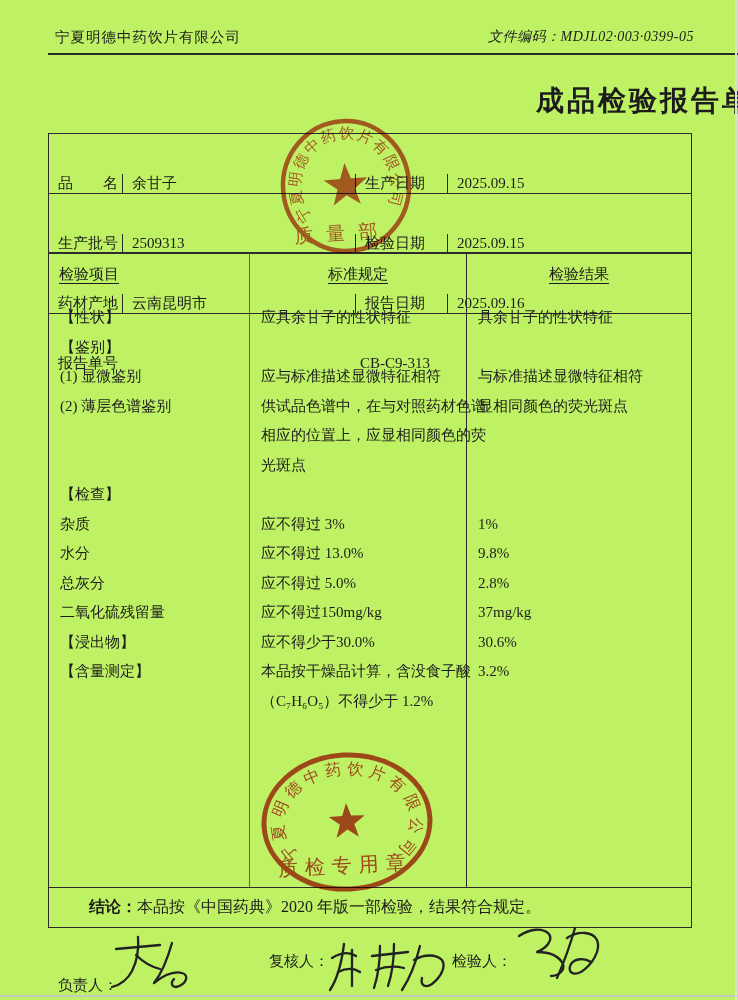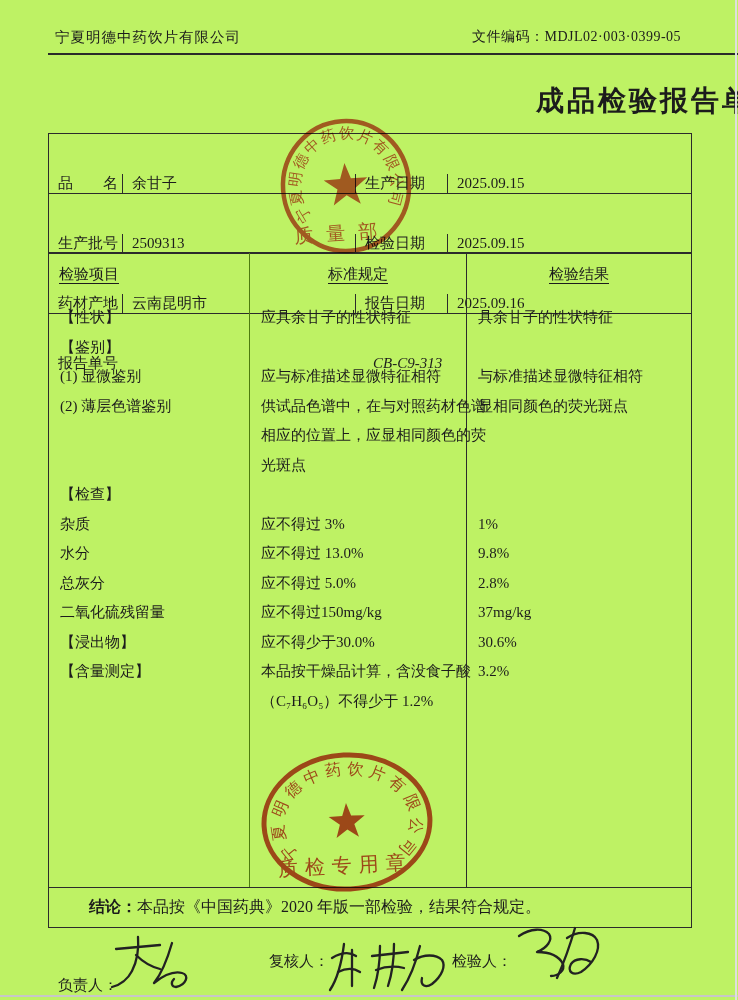--- a/index.html
+++ b/index.html
@@ -3,37 +3,37 @@
 <meta charset="utf-8">
 <style>
   html,body{margin:0;padding:0;background:#ffffff;}
   .page{
     position:relative;width:738px;height:1000px;background:#bef264;overflow:hidden;
     font-family:"Liberation Serif","DejaVu Serif",serif;color:#1c1c1c;
   }
   .abs{position:absolute;}
   
   .hdr-company{left:55px;top:28px;font-size:14.5px;letter-spacing:1px;}
-  .hdr-code{left:472px;top:28px;font-size:14px;white-space:nowrap;letter-spacing:.5px;}
+  .hdr-code{left:488px;top:28px;font-size:14px;white-space:nowrap;letter-spacing:.5px;font-style:italic;}
   .hdr-line{left:48px;top:53px;width:690px;height:2px;background:#2a2a2a;}
   
   .title{left:15px;top:82px;width:738px;text-align:right;font-size:28px;font-weight:700;letter-spacing:3px;}
   
   .infotable{left:48px;top:133px;width:644px;height:120px;border:1.5px solid #2b2b2b;box-sizing:border-box;
     display:grid;grid-template-rows:repeat(4,1fr);}
   .irow{display:flex;border-bottom:1px solid #2b2b2b;box-sizing:border-box;margin-top:40px;}
   .irow:last-child{border-bottom:none;}
   .ic{box-sizing:border-box;border-right:1px solid #2b2b2b;padding-left:9px;font-size:15px;
     display:flex;align-items:center;white-space:nowrap;overflow:visible;}
   .ica{width:74px;}
   .icb{width:233px;}
   .icc{width:92px;}
   .icd{flex:1;border-right:none;}
   .icfull{flex:1;border-right:none;position:relative;}
-  .icfull .rep-no{position:absolute;left:324px;top:0;height:100%;display:flex;align-items:center;font-style:italic;}
+  .icfull .rep-no{position:absolute;left:311px;top:0;height:100%;display:flex;align-items:center;}
   
   .maintable{left:48px;top:253px;width:644px;height:635px;border:1.5px solid #2b2b2b;border-top:none;
     box-sizing:border-box;display:flex;}
   .mcol{height:100%;box-sizing:border-box;}
   .mcol1{width:201px;border-right:1px solid #4d7c0f;}
   .mcol2{width:217px;border-right:1px solid #2b2b2b;}
   .mcol3{flex:1;}
   .mhead{height:50px;box-sizing:border-box;padding-top:12px;font-size:15px;}
   .mcol1 .mhead{padding-left:10px;}
   .mcol2 .mhead,.mcol3 .mhead{text-align:center;}

